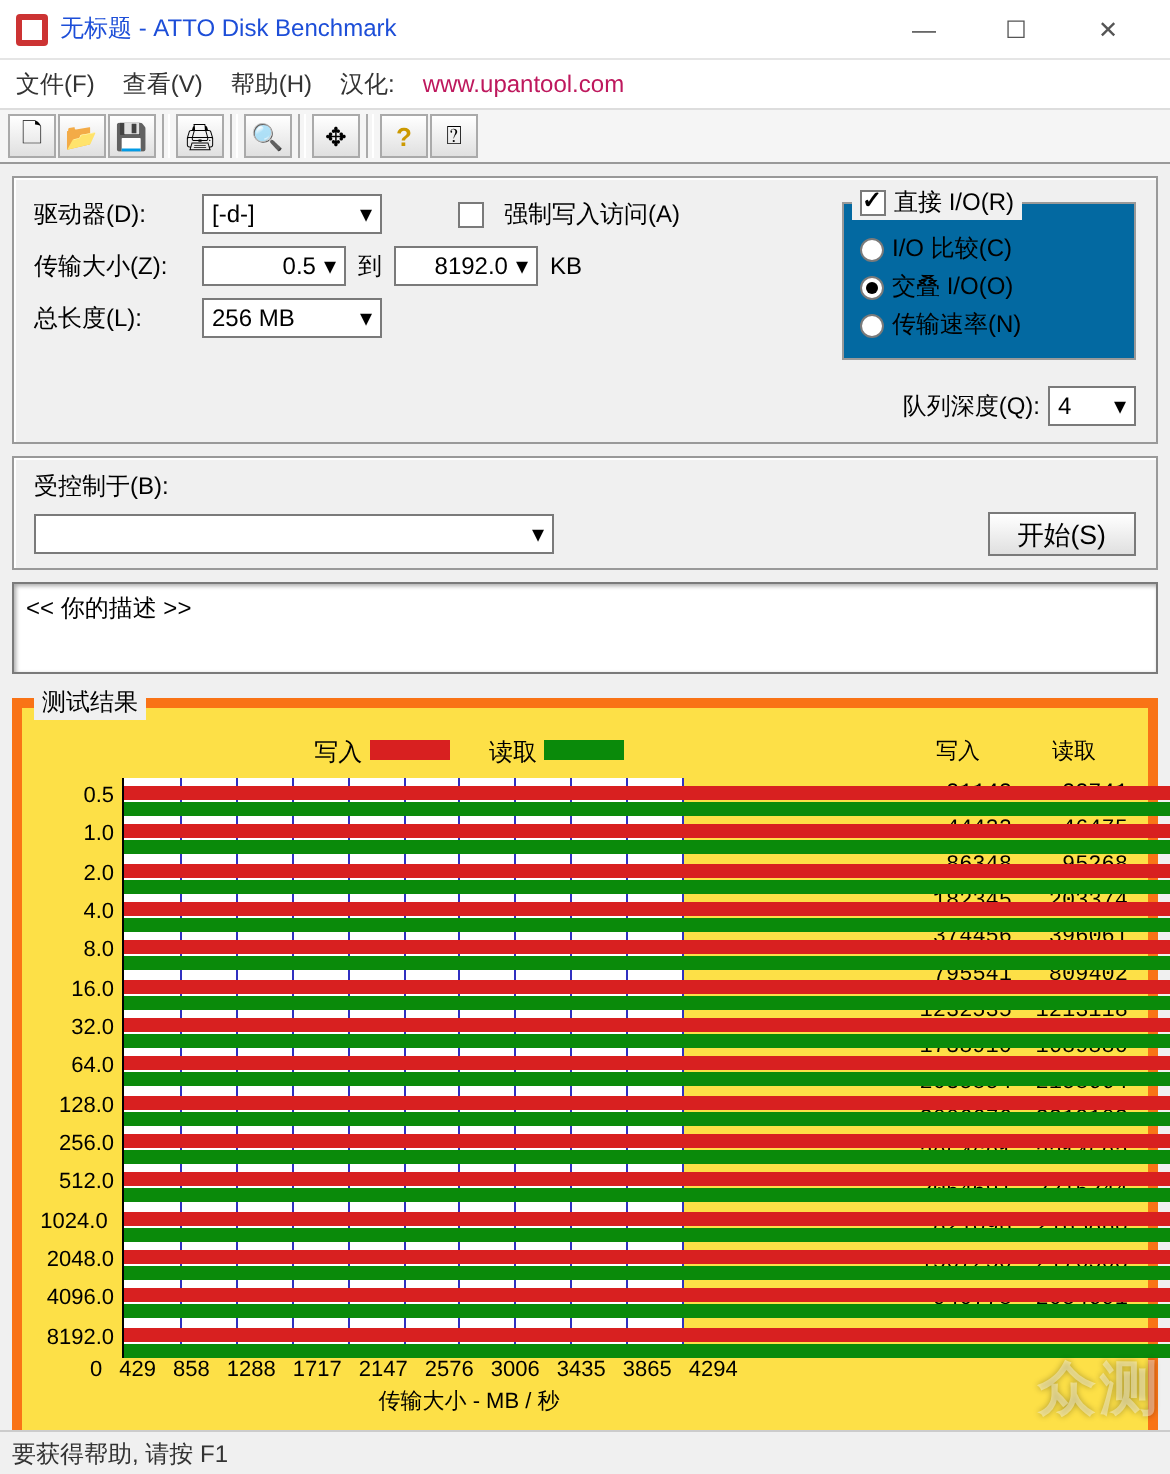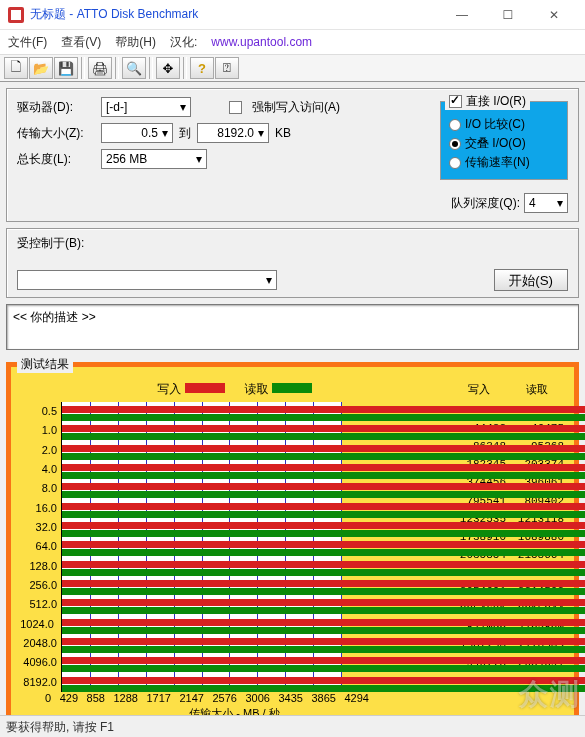--- a/index.html
+++ b/index.html
@@ -19,35 +19,35 @@
   align-items: center;
   padding: 0 8px;
   border-bottom: 1px solid #e5e5e5;
 }
 .titlebar .icon { width: 16px; height: 16px; background:#c33; margin-right:6px; border-radius:2px; position:relative;}
 .titlebar .icon::after{content:"";position:absolute;left:3px;top:3px;right:3px;bottom:3px;background:#fff;}
 .titlebar .title { flex:1; color:#1d4ed8; }
 .winbtns { display:flex; }
 .winbtns div { width:46px; height:30px; display:flex; align-items:center; justify-content:center; color:#555;}
 .menubar { height:24px; background:#fff; display:flex; align-items:center; padding:0 8px; gap:14px; color:#333;}
-.menubar .link { color:#6d28d9; }
+.menubar .link { color:#be185d; }
 .toolbar { height:28px; background:#f5f5f5; border-top:1px solid #ddd; border-bottom:1px solid #999; display:flex; align-items:center; padding:2px 4px; gap:1px;}
 .tbtn { width:24px; height:22px; border:1px solid #aaa; background:linear-gradient(#fff,#e0e0e0); display:flex; align-items:center; justify-content:center; font-size:13px;}
 .sep { width:4px; height:22px; border-left:1px solid #aaa; border-right:1px solid #fff; margin:0 2px;}
 .content { padding:6px; background:#f0f0f0;}
 .panel { border:1px solid #999; box-shadow: inset 1px 1px #fff; padding:8px 10px; background:#f0f0f0; margin-bottom:6px; position:relative;}
 .row { display:flex; align-items:center; margin-bottom:6px; gap:6px;}
 .lbl { width:78px; }
 .sel { border:1px solid #7a7a7a; background:#fff; padding:1px 4px; height:20px; display:flex; align-items:center; justify-content:space-between; }
 .sel .arrow { margin-left:4px;}
 .cb { width:13px; height:13px; border:1px solid #7a7a7a; background:#fff; display:inline-block; vertical-align:middle; margin-right:4px; position:relative;}
 .cb.checked::after{content:"✓"; position:absolute; left:0; top:-3px; font-size:12px; font-weight:bold;}
 .rb { width:12px; height:12px; border:1px solid #7a7a7a; border-radius:50%; background:#fff; display:inline-block; vertical-align:middle; margin-right:4px; position:relative;}
 .rb.checked::after{content:""; position:absolute; left:2px; top:2px; width:6px; height:6px; background:#000; border-radius:50%;}
-fieldset.iogroup { border:1px solid #999; padding:4px 8px 6px 8px; position:absolute; right:10px; top:4px; width:128px; background:#0ea5e9;}
+fieldset.iogroup { border:1px solid #999; padding:4px 8px 6px 8px; position:absolute; right:10px; top:4px; width:147px; background:#0369a1;}
 fieldset.iogroup .opt { display:block; margin:2px 0;}
 .qd { position:absolute; right:10px; top:104px; display:flex; align-items:center; gap:4px;}
 .startbtn { border:1px solid #7a7a7a; background:linear-gradient(#fff,#e0e0e0); padding:2px 14px; height:22px;}
 .combo-wide { width:260px; }
 .textarea { border:1px solid #7a7a7a; box-shadow: inset 1px 1px 2px #aaa; background:#fff; padding:4px 6px; height:46px; overflow:auto; position:relative;}
 .results fieldset { border:5px solid #f97316; padding:8px 6px 18px 6px; background:#fde047;}
 fieldset legend { padding:0 4px; background:#f0f0f0; font-size:12px;}
 .chart-legend { display:flex; justify-content:center; gap:20px; margin-bottom:4px;}
 .chart-legend .swatch { display:inline-block; width:40px; height:10px;}
 .swatch.red{ background:#d82020;}
@@ -127,21 +127,21 @@
         </span>
       <span>到</span>
       <span class="sel" style="width:72px;justify-content:flex-end;">
           <span>8192.0</span>
           <span class="arrow">▾</span>
         </span>
       <span>KB</span>
     </div>
     <div class="row">
       <span class="lbl">总长度(L):</span>
-      <span class="sel" style="width:106px;">
+      <span class="sel" style="width:90px;">
           <span>256 MB</span>
           <span class="arrow">▾</span>
         </span>
     </div>
 
     <fieldset class="iogroup">
       <legend style="margin-left:-4px;"><span class="cb checked"></span><span>直接 I/O(R)</span></legend>
       <label class="opt"><span class="rb"></span><span>I/O 比较(C)</span></label>
       <label class="opt"><span class="rb checked"></span><span>交叠 I/O(O)</span></label>
       <label class="opt"><span class="rb"></span><span>传输速率(N)</span></label>
@@ -150,21 +150,21 @@
     <div class="qd">
       <span>队列深度(Q):</span>
       <span class="sel" style="width:44px;">
           <span>4</span>
           <span class="arrow">▾</span>
         </span>
     </div>
   </div>
 
   <div class="panel" style="padding:6px 10px;">
-    <div class="row" style="margin-bottom:17px;">
+    <div class="row" style="margin-bottom:4px;">
       <span>受控制于(B):</span>
     </div>
     <div class="row" style="margin-bottom:0;">
       <span class="sel combo-wide">
           <span></span>
           <span class="arrow">▾</span>
         </span>
       <span style="flex:1;"></span>
       <button class="startbtn">开始(S)</button>
     </div>

